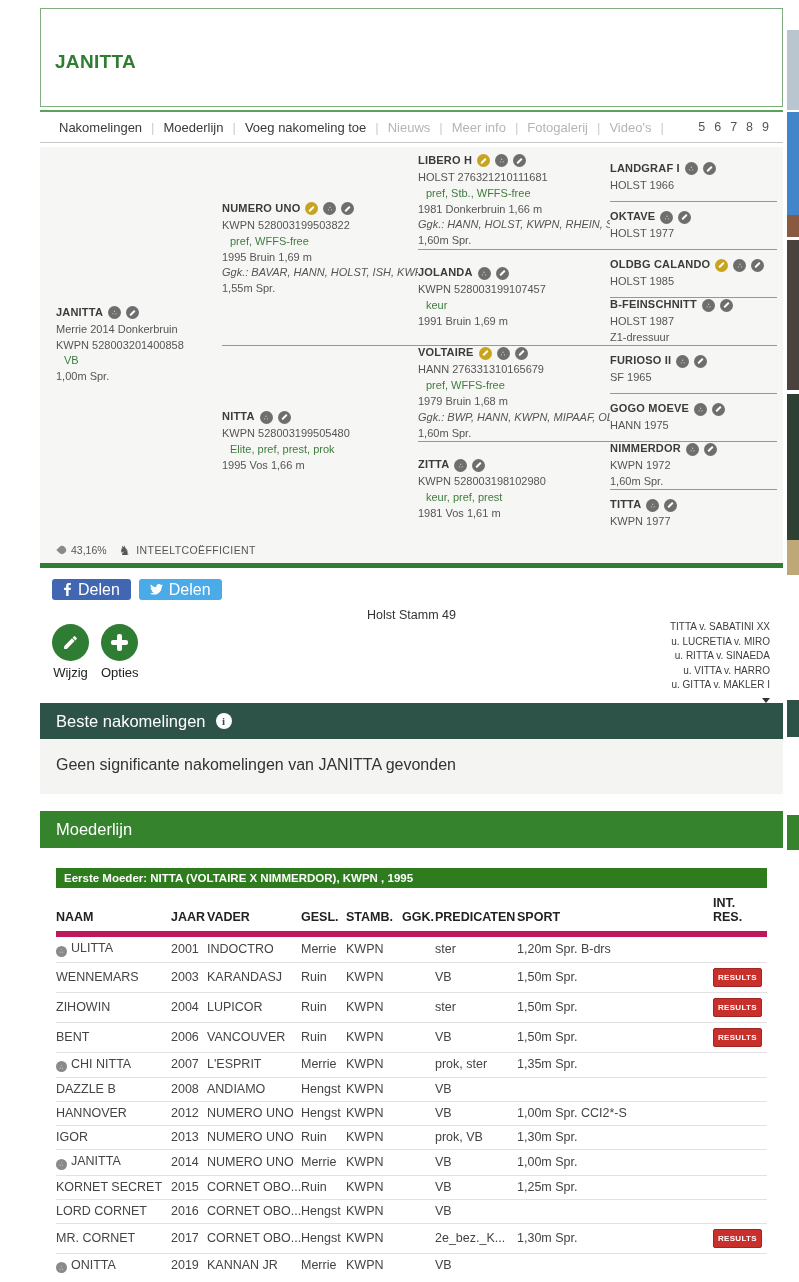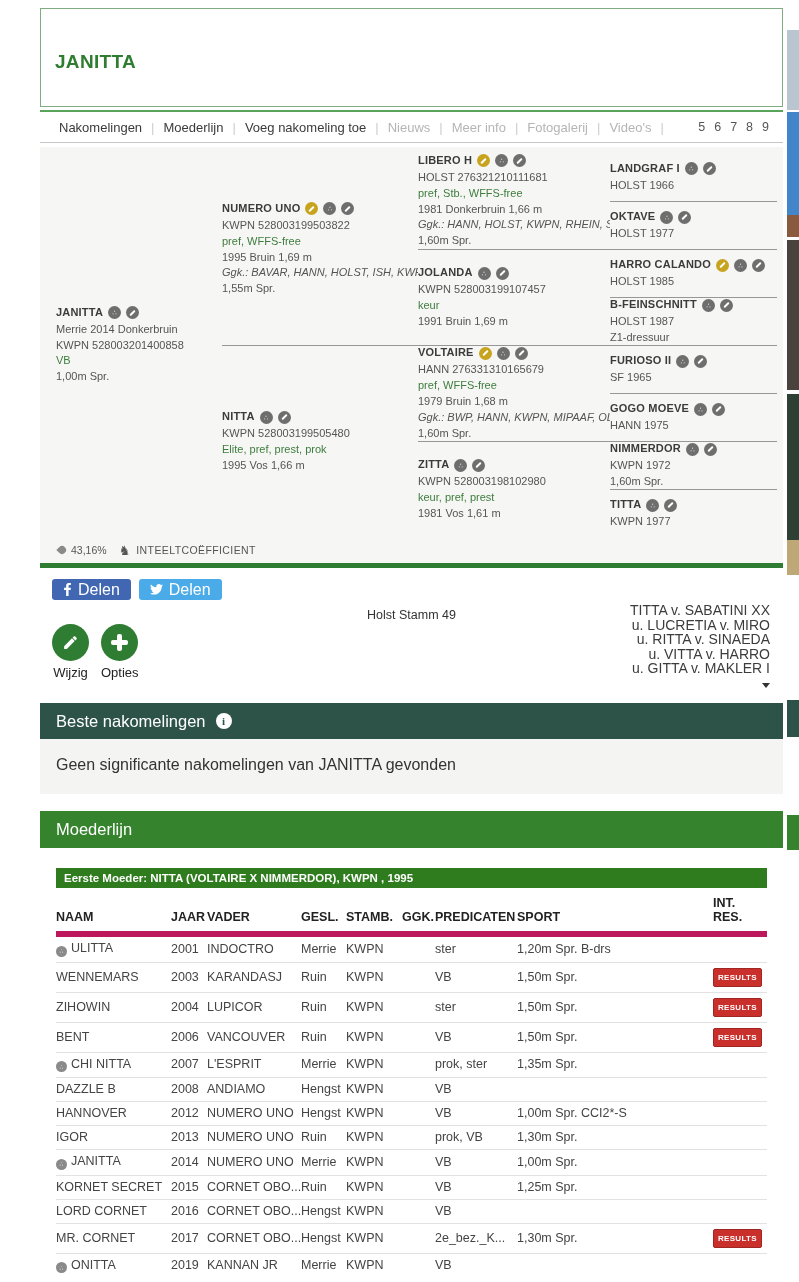--- a/index.html
+++ b/index.html
@@ -25,21 +25,21 @@
 
   
   .pedigree{margin-top:4px;background:#f6f6f4;}
   .ped-grid{display:grid;grid-template-columns:166px 196px 192px 1fr;grid-auto-rows:48px;padding:6px 6px 0 16px;}
   .ped-cell{display:flex;flex-direction:column;justify-content:center;padding:4px 8px 4px 0;
     font-size:11px;color:#555;line-height:1.45;overflow:hidden;}
   .ped-cell.top{border-top:1px solid #979797;}
   .ped-name-row{display:flex;align-items:center;gap:2px;margin-bottom:1px;}
   .ped-name{font-weight:bold;color:#3b3b3b;font-size:11px;letter-spacing:.2px;cursor:pointer;white-space:nowrap;}
   .ped-line{white-space:nowrap;}
-  .ped-line.g{color:#3e7d3e;}
+  .ped-line.g{color:#3e7d3e;margin-left:8px;}
   .ped-line.i{font-style:italic;}
   .pic{display:inline-flex;align-items:center;justify-content:center;width:13px;height:13px;border-radius:50%;
     margin-left:3px;flex:0 0 13px;cursor:pointer;color:#fff;font-size:7px;line-height:1;}
   .pic.gold{background:#c8a41e;}
   .pic.tree{background:#6e6e6e;}
   .pic.pencil{background:#6e6e6e;}
   .pic .bar{width:7px;height:2px;background:#fff;border-radius:1px;transform:rotate(-45deg);}
   .inbreeding{display:flex;align-items:center;height:26px;padding-left:18px;font-size:10.5px;color:#555;}
   .drop-icon{width:8px;height:8px;background:#8a8a8a;border-radius:50% 0 50% 50%;transform:rotate(-135deg);margin-right:5px;}
   .inb-val{margin-right:12px;}
@@ -52,21 +52,21 @@
   .share-row{margin:11px 0 0 12px;display:flex;gap:8px;}
   .share{display:inline-flex;align-items:center;gap:6px;color:#fff;font-size:16px;border:none;border-radius:3px;
     padding:0 11px;height:21px;cursor:pointer;font-family:"Liberation Sans",sans-serif;}
   .share.fb{background:#4267b2;}
   .share.tw{background:#4aabe8;}
   .share svg{display:block;}
 
   
   .meta-row{position:relative;height:92px;}
   .stamm{position:absolute;top:8px;left:0;width:100%;text-align:center;font-size:12.5px;color:#333;}
-  .lineage{position:absolute;right:13px;top:3px;text-align:right;font-size:14px;color:#3c3c3c;line-height:14.5px;}
+  .lineage{position:absolute;right:13px;top:20px;text-align:right;font-size:10px;color:#3c3c3c;line-height:14.5px;}
   .lineage .caret{display:inline-block;width:0;height:0;border-left:4px solid transparent;
     border-right:4px solid transparent;border-top:5px solid #333;margin-top:4px;cursor:pointer;}
   .actions{position:absolute;left:12px;top:24px;display:flex;gap:12px;}
   .action{display:flex;flex-direction:column;align-items:center;gap:4px;}
   .circle{width:37px;height:37px;border-radius:50%;background:#2e7d32;border:none;display:flex;
     align-items:center;justify-content:center;cursor:pointer;padding:0;}
   .action-label{font-size:13px;color:#222;}
   .plus-icon{position:relative;width:17px;height:17px;}
   .plus-icon:before,.plus-icon:after{content:"";position:absolute;background:#fff;border-radius:2px;}
   .plus-icon:before{left:6px;top:0;width:5px;height:17px;}
@@ -264,21 +264,21 @@
             <span class="ped-name">OKTAVE</span>
             <span class="pic tree">∴</span>
             <span class="pic pencil">
               <span class="bar"></span>
             </span>
           </div>
           <div class="ped-line">HOLST 1977</div>
         </div>
         <div class="ped-cell top" style="grid-area: 3 / 4 / span 1;">
           <div class="ped-name-row">
-            <span class="ped-name">HARRO CALANDO</span>
+            <span class="ped-name">OLDBG CALANDO</span>
             <span class="pic gold">
               <span class="bar"></span>
             </span>
             <span class="pic tree">∴</span>
             <span class="pic pencil">
               <span class="bar"></span>
             </span>
           </div>
           <div class="ped-line">HOLST 1985</div>
         </div>

